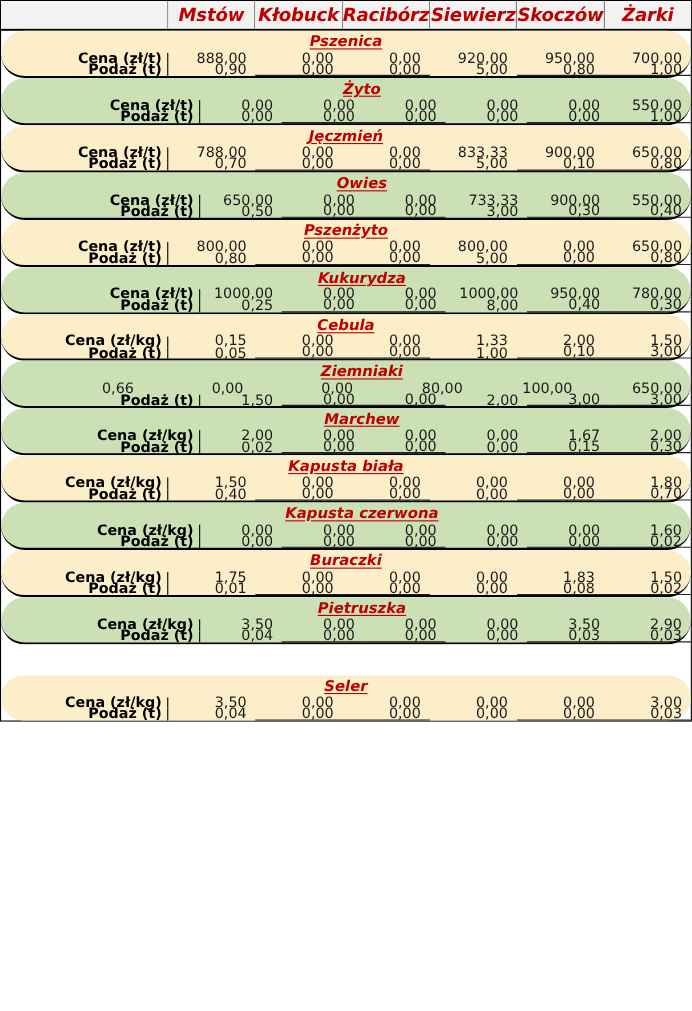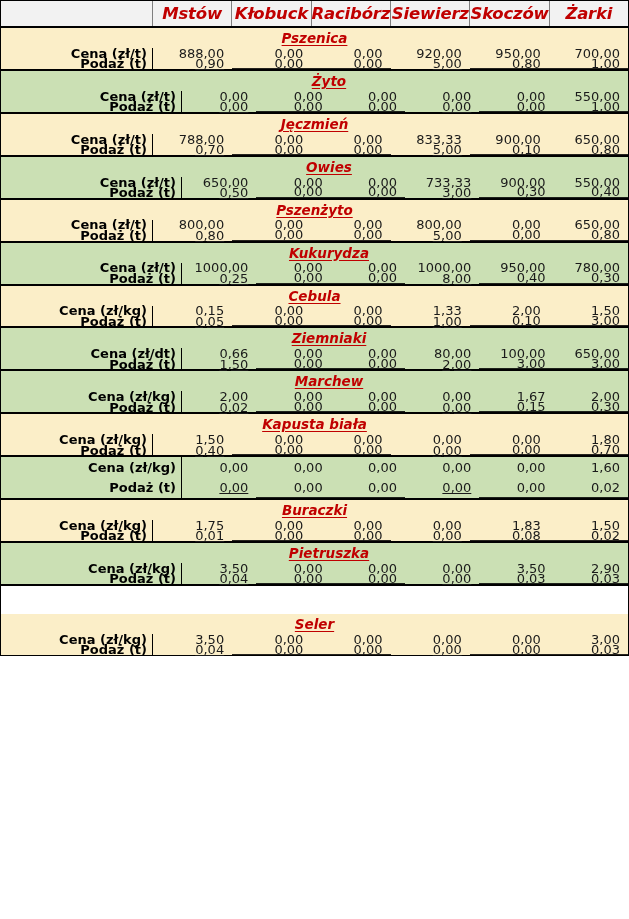--- a/index.html
+++ b/index.html
@@ -58,20 +58,21 @@
   .header-cell:last-child { border-right: none; }
 
   
   .block {
     flex: 1 1 0;
     box-sizing: border-box;
     border-bottom: 2px solid #000000;
     display: flex;
     flex-direction: column;
     min-height: 0;
+    border-radius: 31px;
   }
   .block:last-child { border-bottom: none; margin-top: 28px; }
   .block.cream { background: #fbeec8; }
   .block.green { background: #cbe0b4; padding-left: 29px; }
 
   .block-title {
     flex: 0 0 20px;
     height: 20px;
     display: flex;
     align-items: center;
@@ -112,21 +113,21 @@
     align-items: center;
     justify-content: flex-end;
     font-size: 13px;
     color: #1a1a1a;
     white-space: nowrap;
   }
   
   .data-row.last .val-cell {
     border-bottom: 1px solid rgba(0,0,0,0.85);
   }
-  .data-row.last .val-cell.nob { border-bottom: none; text-decoration: underline; }
+  .data-row.last .val-cell.nob { border-bottom: none; }
 </style>
 </head>
 <body>
 
 <div id="sheet">
 
   <div class="header-row">
     <div class="header-corner"></div>
     <div class="header-cell">Mstów</div>
     <div class="header-cell">Kłobuck</div>
@@ -280,21 +281,20 @@
           <div class="val-cell">0,00</div>
           <div class="val-cell">0,00</div>
           <div class="val-cell nob">1,00</div>
           <div class="val-cell">0,10</div>
           <div class="val-cell">3,00</div>
         </div>
       </div>
       <div class="block green">
         <div class="block-title">Ziemniaki</div>
         <div class="data-row">
-          <div class="row-label">Cena (zł/dt)</div>
           <div class="val-cell nob">0,66</div>
           <div class="val-cell">0,00</div>
           <div class="val-cell">0,00</div>
           <div class="val-cell nob">80,00</div>
           <div class="val-cell">100,00</div>
           <div class="val-cell">650,00</div>
         </div>
         <div class="data-row last">
           <div class="row-label">Podaż (t)</div>
           <div class="val-cell nob">1,50</div>
@@ -341,20 +341,21 @@
           <div class="row-label">Podaż (t)</div>
           <div class="val-cell nob">0,40</div>
           <div class="val-cell">0,00</div>
           <div class="val-cell">0,00</div>
           <div class="val-cell nob">0,00</div>
           <div class="val-cell">0,00</div>
           <div class="val-cell">0,70</div>
         </div>
       </div>
       <div class="block green">
+        <div class="block-title">Kapusta czerwona</div>
         <div class="data-row">
           <div class="row-label">Cena (zł/kg)</div>
           <div class="val-cell nob">0,00</div>
           <div class="val-cell">0,00</div>
           <div class="val-cell">0,00</div>
           <div class="val-cell nob">0,00</div>
           <div class="val-cell">0,00</div>
           <div class="val-cell">1,60</div>
         </div>
         <div class="data-row last">

